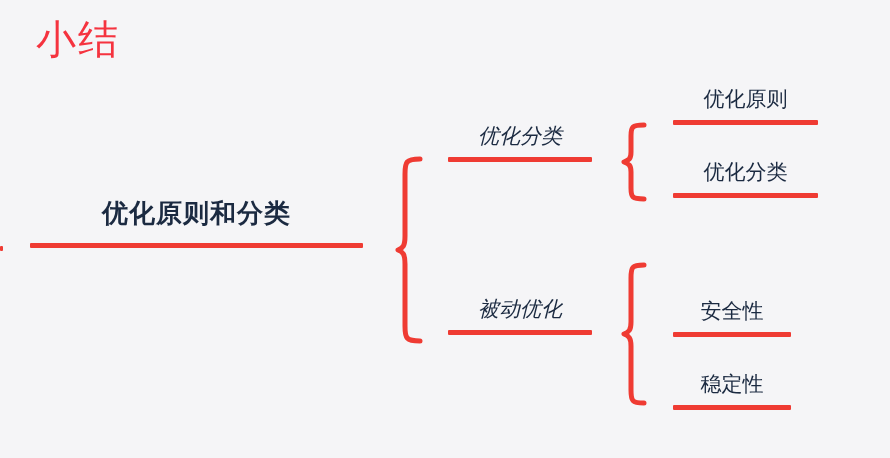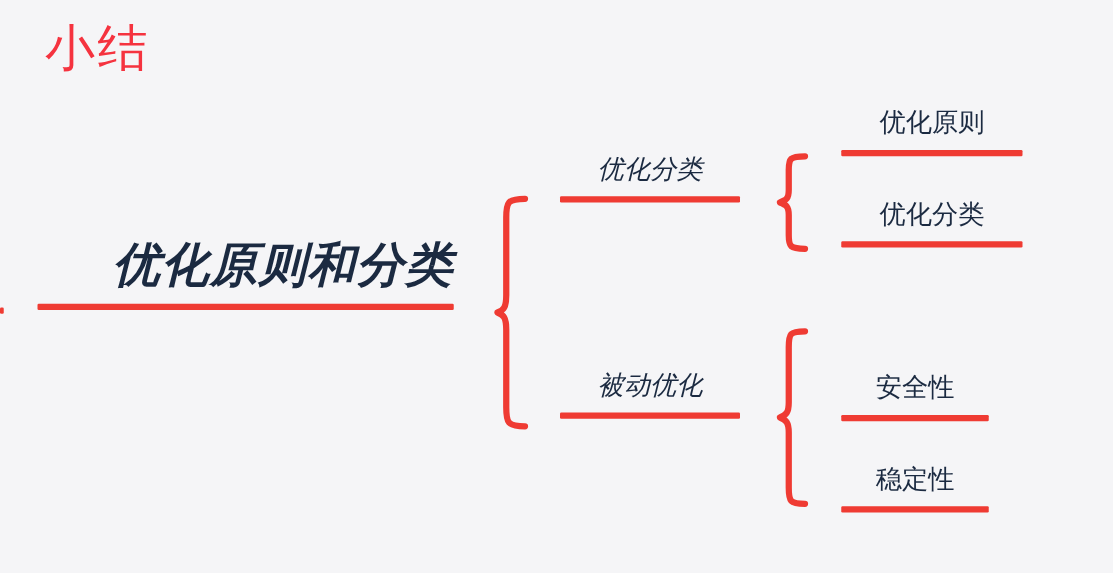--- a/index.html
+++ b/index.html
@@ -43,26 +43,25 @@
     white-space: nowrap;
   }
   .node .node-rule {
     display: block;
     background: #ef3b33;
     border-radius: 1px;
   }
 
   
   .node-root .node-text {
-    font-size: 38px;
+    font-size: 26px;
     line-height: 38px;
     font-weight: bold;
     letter-spacing: 1px;
-    text-align: right;
-    font-style: italic;
+    text-align: center;
   }
   .node-root .node-rule {
     height: 5px;
     margin-top: 11px;
   }
 
   
   .node-mid .node-text {
     font-size: 21px;
     line-height: 29px;

